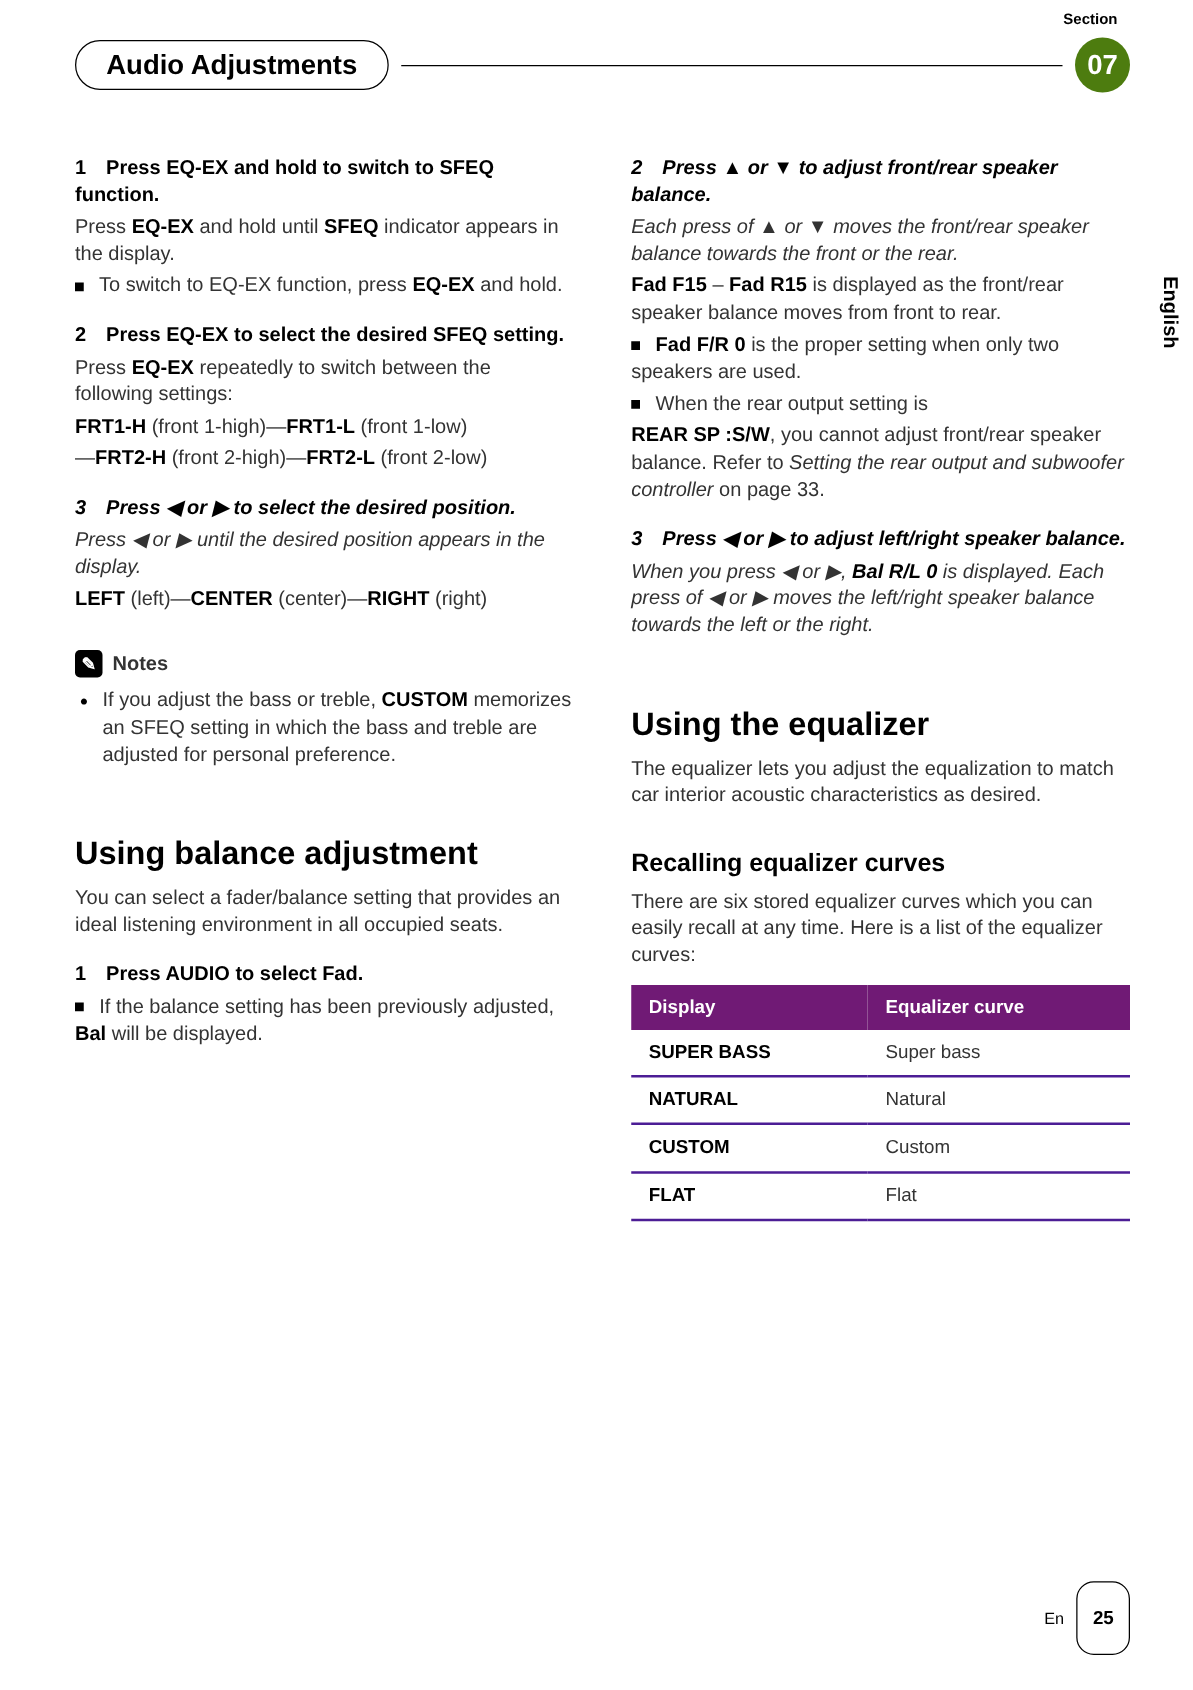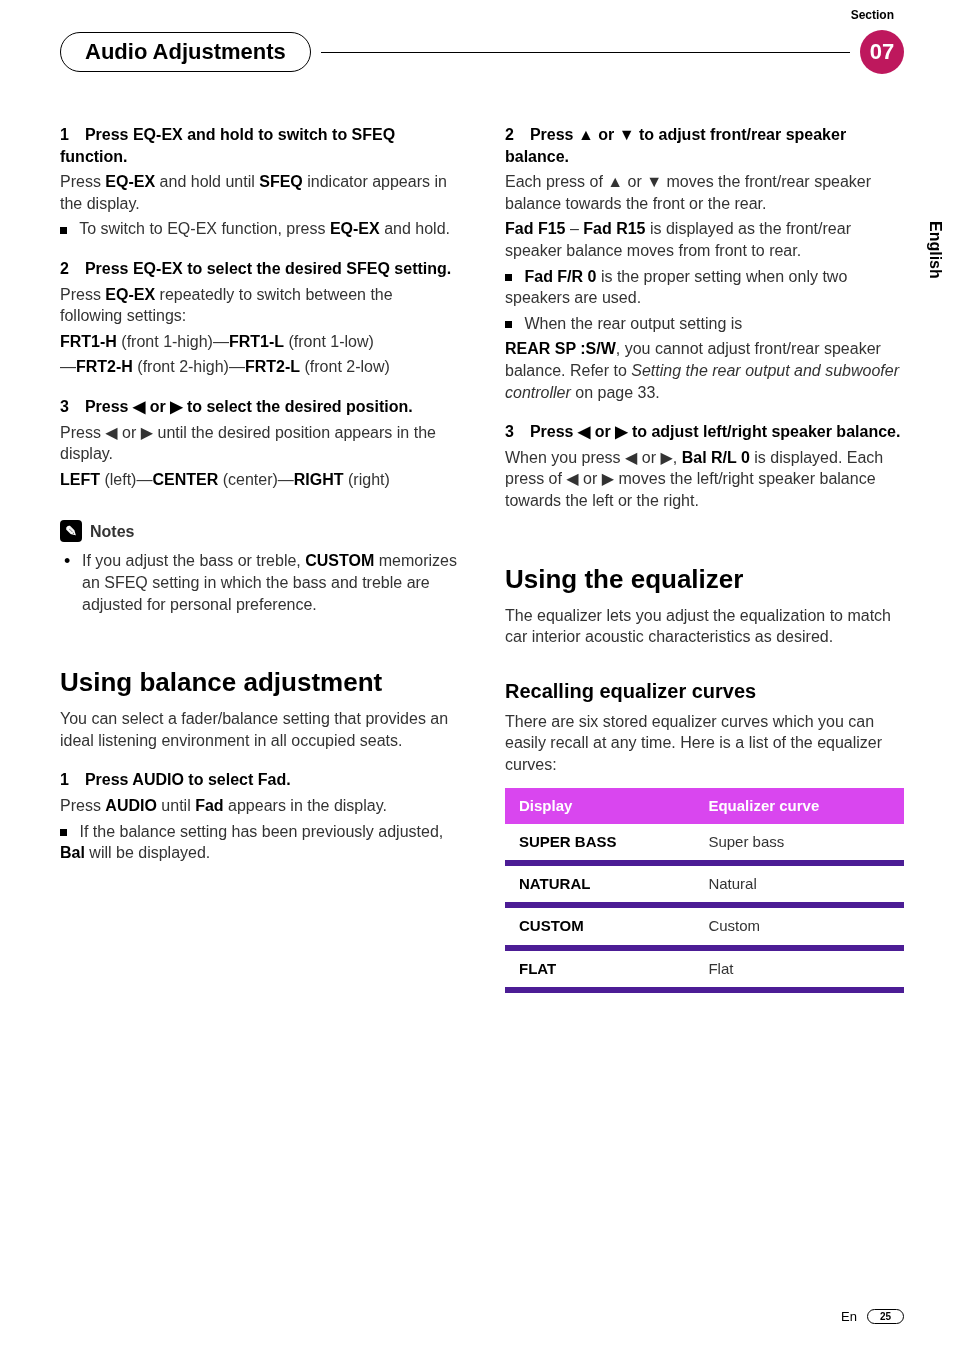--- a/index.html
+++ b/index.html
@@ -38,21 +38,21 @@
     flex: 1;
     border-top: 1.5px solid #000;
     margin-left: 10px;
     margin-right: 10px;
     height: 1px;
     align-self: center;
   }
   .section-badge {
     width: 44px;
     height: 44px;
-    background: #be185d;
+    background: #4d7c0f;
     color: #fff;
     border-radius: 50%;
     display: flex;
     align-items: center;
     justify-content: center;
     font-size: 22px;
     font-weight: bold;
   }
   .side-tab {
     position: absolute;
@@ -155,52 +155,52 @@
     color: #000;
   }
   em { font-style: italic; }
   table.eq {
     width: 100%;
     border-collapse: collapse;
     margin-top: 12px;
     font-size: 15px;
   }
   table.eq thead th {
-    background: #d946ef;
+    background: #701a75;
     color: #fff;
     text-align: left;
     padding: 8px 14px;
     font-weight: bold;
   }
   table.eq tbody td {
     padding: 8px 14px;
-    border-bottom: 6px solid #4c1d95;
+    border-bottom: 2px solid #4c1d95;
     color: #333;
   }
   table.eq tbody td:first-child {
     font-weight: bold;
     color: #000;
   }
   .footer {
     position: absolute;
     bottom: 28px;
     right: 50px;
     display: flex;
     align-items: center;
     gap: 10px;
     font-size: 13px;
   }
   .page-badge {
     border: 1.5px solid #000;
     border-radius: 14px;
-    padding: 1px 12px;
-    font-weight: bold;
-    font-size: 10px;
-  }
-  .tri { font-family: Arial, sans-serif; }
+    padding: 20px 12px;
+    font-weight: bold;
+    font-size: 15px;
+  }
+  .tri { font-family: Arial, sans-serif; font-style: italic; }
 </style>
 </head>
 <body>
 
 <div class="header-row">
   <span class="section-label">Section</span>
   <div class="pill-title">
     <span>Audio Adjustments</span>
   </div>
   <div class="connector"></div>
@@ -251,23 +251,20 @@
         <li>
           <span>If you adjust the bass or treble, </span><b>CUSTOM</b><span> memorizes an SFEQ setting in which the bass and treble are adjusted for personal preference.</span>
         </li>
       </ul>
     </div>
 
     <h2 class="section-title">Using balance adjustment</h2>
     <p>You can select a fader/balance setting that provides an ideal listening environment in all occupied seats.</p>
 
     <p class="step-head">1 Press AUDIO to select Fad.</p>
-    <p>
-      <span>Press </span><b>AUDIO</b><span> until </span><b>Fad</b><span> appears in the display.</span>
-    </p>
     <p class="sq-bullet">
       <span>If the balance setting has been previously adjusted, </span><b>Bal</b><span> will be displayed.</span>
     </p>
   </div>
 
   <div class="col">
 
     <p class="step-head tri">2 Press ▲ or ▼ to adjust front/rear speaker balance.</p>
     <p class="tri">Each press of ▲ or ▼ moves the front/rear speaker balance towards the front or the rear.</p>
     <p>

